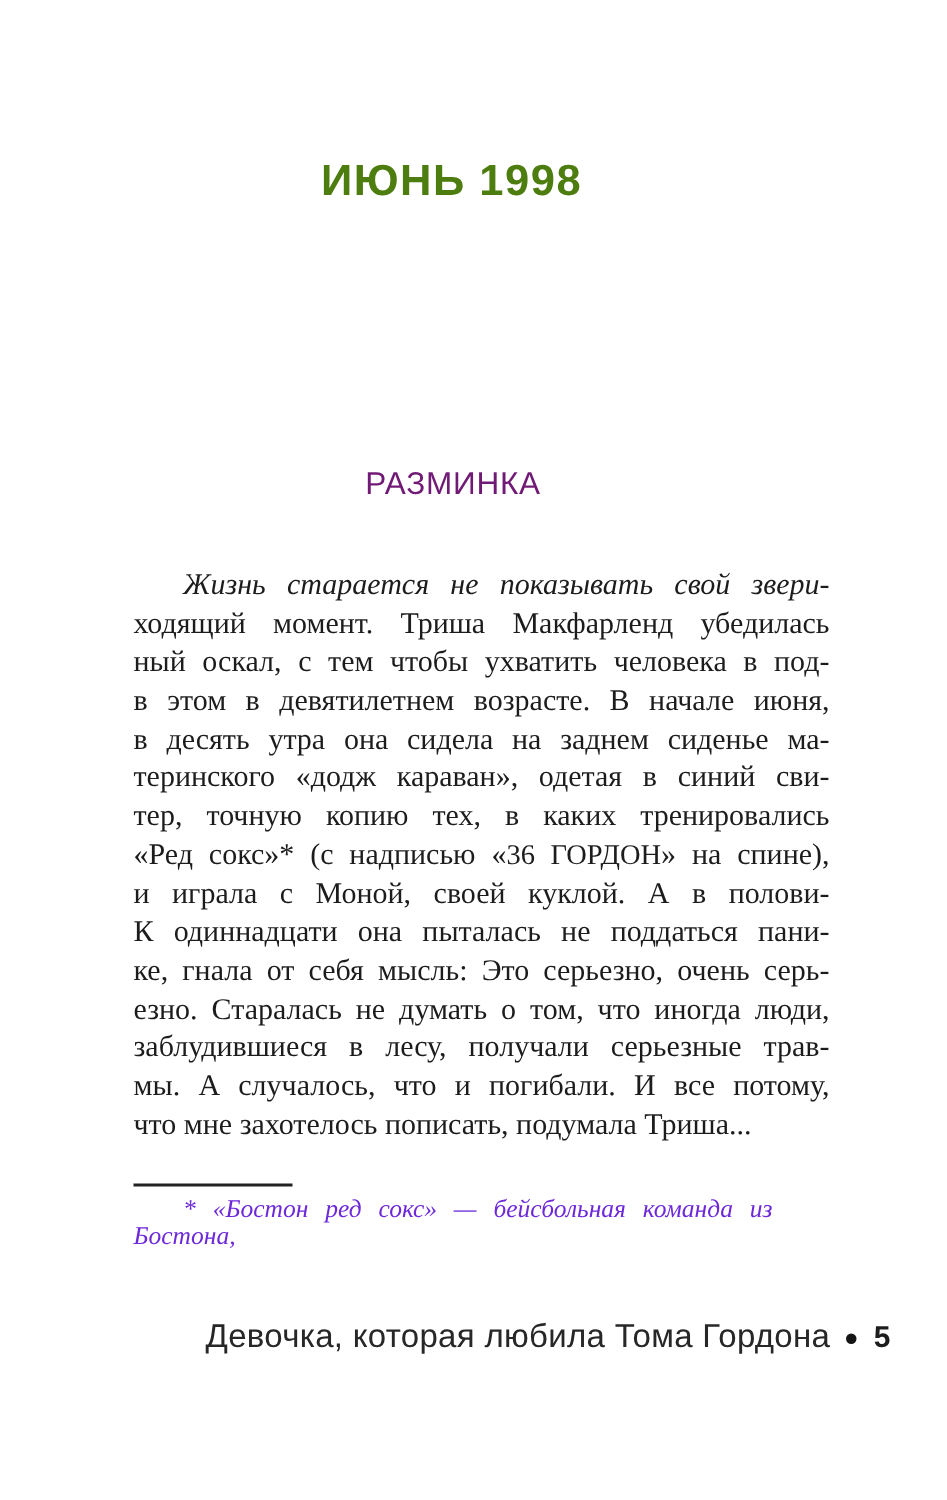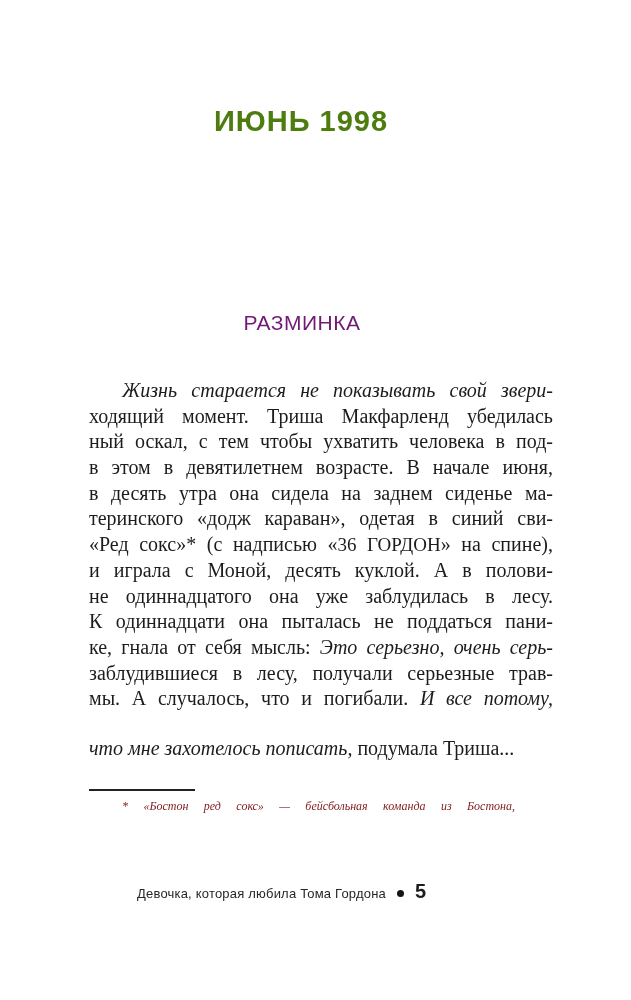--- a/index.html
+++ b/index.html
@@ -61,52 +61,52 @@
     text-align: justify;
     text-align-last: justify;
   }
   .footnote-block .tline {
     height: 18.3px;
     line-height: 18.3px;
     text-align: justify;
     text-align-last: justify;
   }
   .tline.indent { text-indent: 33px; font-style: italic; }
-  .tline.last { text-align-last: left; margin-top: 24px; }
-  .it { font-style: italic; }
+  .tline.last { text-align-last: left; }
+  .it { }
   .sans { font-family: Liberation Serif, serif; font-size: 0.95em; }
   .footnote-rule {
     position: absolute;
     left: 89px;
     top: 789px;
     width: 106px;
     height: 2px;
     background: #222222;
   }
   .footnote-block {
     position: absolute;
     left: 89px;
     top: 797px;
     width: 426px;
     font-family: "Liberation Serif", serif;
-    font-size: 12px;
-    color: #7f1d1d;
+    font-size: 17px;
+    color: #6d28d9;
   }
   .footer {
     position: absolute;
     left: 137px;
     top: 881px;
     display: flex;
     align-items: baseline;
     gap: 11px;
     font-family: "Liberation Sans", sans-serif;
     color: #272727;
   }
   .footer .book-title {
-    font-size: 13px;
+    font-size: 22px;
     line-height: 20px;
     letter-spacing: 0.2px;
     white-space: nowrap;
   }
   .footer .bullet-dot {
     width: 7px;
     height: 7px;
     border-radius: 50%;
     background: #151515;
     align-self: center;
@@ -128,25 +128,26 @@
 
   <div class="section-title">РАЗМИНКА</div>
 
   <div class="body-block">
       <div class="tline indent"><span>Жизнь старается не показывать свой звери-</span></div>
       <div class="tline"><span>ходящий момент. Триша Макфарленд убедилась</span></div>
       <div class="tline"><span>ный оскал, с тем чтобы ухватить человека в под-</span></div>
       <div class="tline"><span>в этом в девятилетнем возрасте. В начале июня,</span></div>
       <div class="tline"><span>в десять утра она сидела на заднем сиденье ма-</span></div>
       <div class="tline"><span>теринского «додж караван», одетая в синий сви-</span></div>
+      <div class="tline"><span>тер, точную копию тех, в каких тренировались</span></div>
       <div class="tline"><span>«Ред сокс»* (с надписью «</span><span class="sans">36 ГОРДОН</span><span>» на спине),</span></div>
-      <div class="tline"><span>и играла с Моной, десять куклой. А в полови-</span></div>
-      <div class="tline"><span>не одиннадцатого она уже заблудилась в лесу.</span></div>
+      <div class="tline"><span>и играла с Моной, своей куклой. А в полови-</span></div>
       <div class="tline"><span>К одиннадцати она пыталась не поддаться пани-</span></div>
       <div class="tline"><span>ке, гнала от себя мысль: </span><span class="it">Это серьезно, очень серь-</span></div>
+      <div class="tline"><span class="it">езно.</span><span> Старалась не думать о том, что иногда люди,</span></div>
       <div class="tline"><span>заблудившиеся в лесу, получали серьезные трав-</span></div>
       <div class="tline"><span>мы. А случалось, что и погибали. </span><span class="it">И все потому,</span></div>
       <div class="tline last"><span class="it">что мне захотелось пописать,</span><span> подумала Триша...</span></div>
     </div>
 
   <div class="footnote-rule"></div>
 
   <div class="footnote-block">
       <div class="tline indent"><span>* «Бостон ред сокс» — бейсбольная команда из Бостона,</span></div>
     </div>

